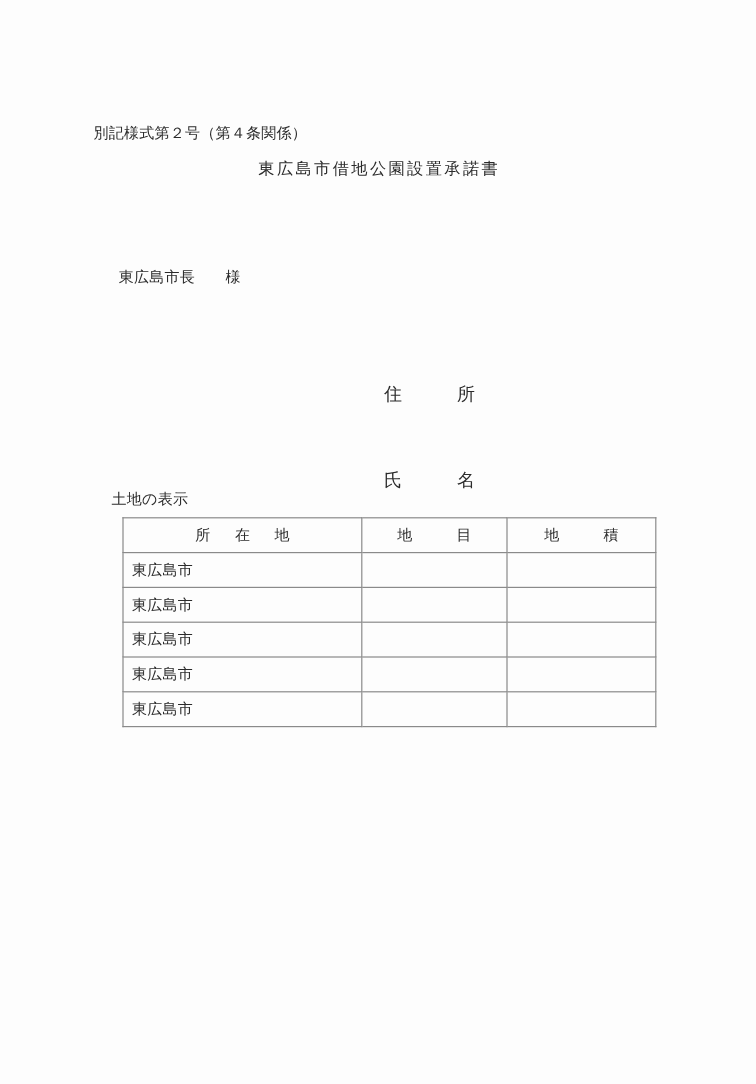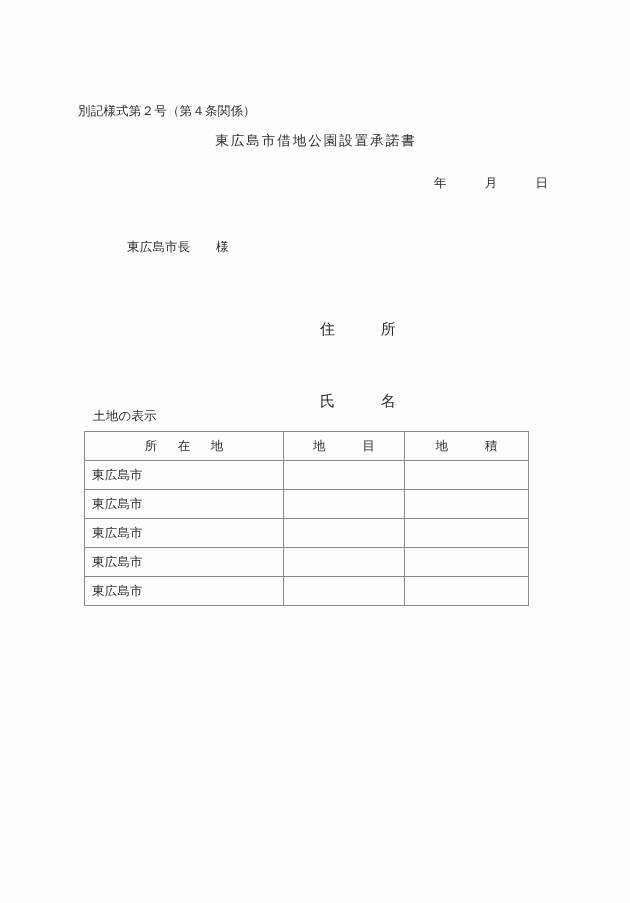--- a/index.html
+++ b/index.html
@@ -59,27 +59,26 @@
     white-space: pre;
     text-align: left;
     padding-left: 434px;
     box-sizing: border-box;
     letter-spacing: 0.2px;
   }
 
   
   .addressee {
     position: absolute;
-    left: 127px;
+    left: 99px;
     top: 223px;
     font-size: 12.5px;
     line-height: 17px;
     white-space: pre;
     letter-spacing: 0.2px;
-    margin-top: 16px;
   }
 
   
   .sender-block {
     position: absolute;
     left: 320px;
     top: 269px;
     font-size: 15px;
     line-height: 24px;
     white-space: pre;
@@ -110,21 +109,21 @@
     font-size: 12.5px;
     line-height: 17px;
     letter-spacing: 0.2px;
     white-space: pre;
     text-align: right;
   }
 
   
   .land-table {
     position: absolute;
-    left: 84px;
+    left: 102px;
     top: 431px;
     width: 444px;
     border-collapse: collapse;
     table-layout: fixed;
     font-size: 12.5px;
     padding-left: 30px;
   }
   .land-table col.c-loc  { width: 199px; }
   .land-table col.c-cat  { width: 121px; }
   .land-table col.c-area { width: 124px; }
@@ -156,21 +155,20 @@
 </style>
 </head>
 <body>
 
 <div class="page">
 
   <div class="form-number">別記様式第２号（第４条関係）</div>
 
   <div class="doc-title">東広島市借地公園設置承諾書</div>
 
-  <div class="date-line">年　　　月　　　日</div>
 
   <div class="addressee">東広島市長　　様</div>
 
   <div class="sender-block">
     <div class="sender-row">住　　　所</div>
     <div class="sender-row">氏　　　名</div>
   </div>
 
 
   <div class="table-caption">土地の表示</div>

